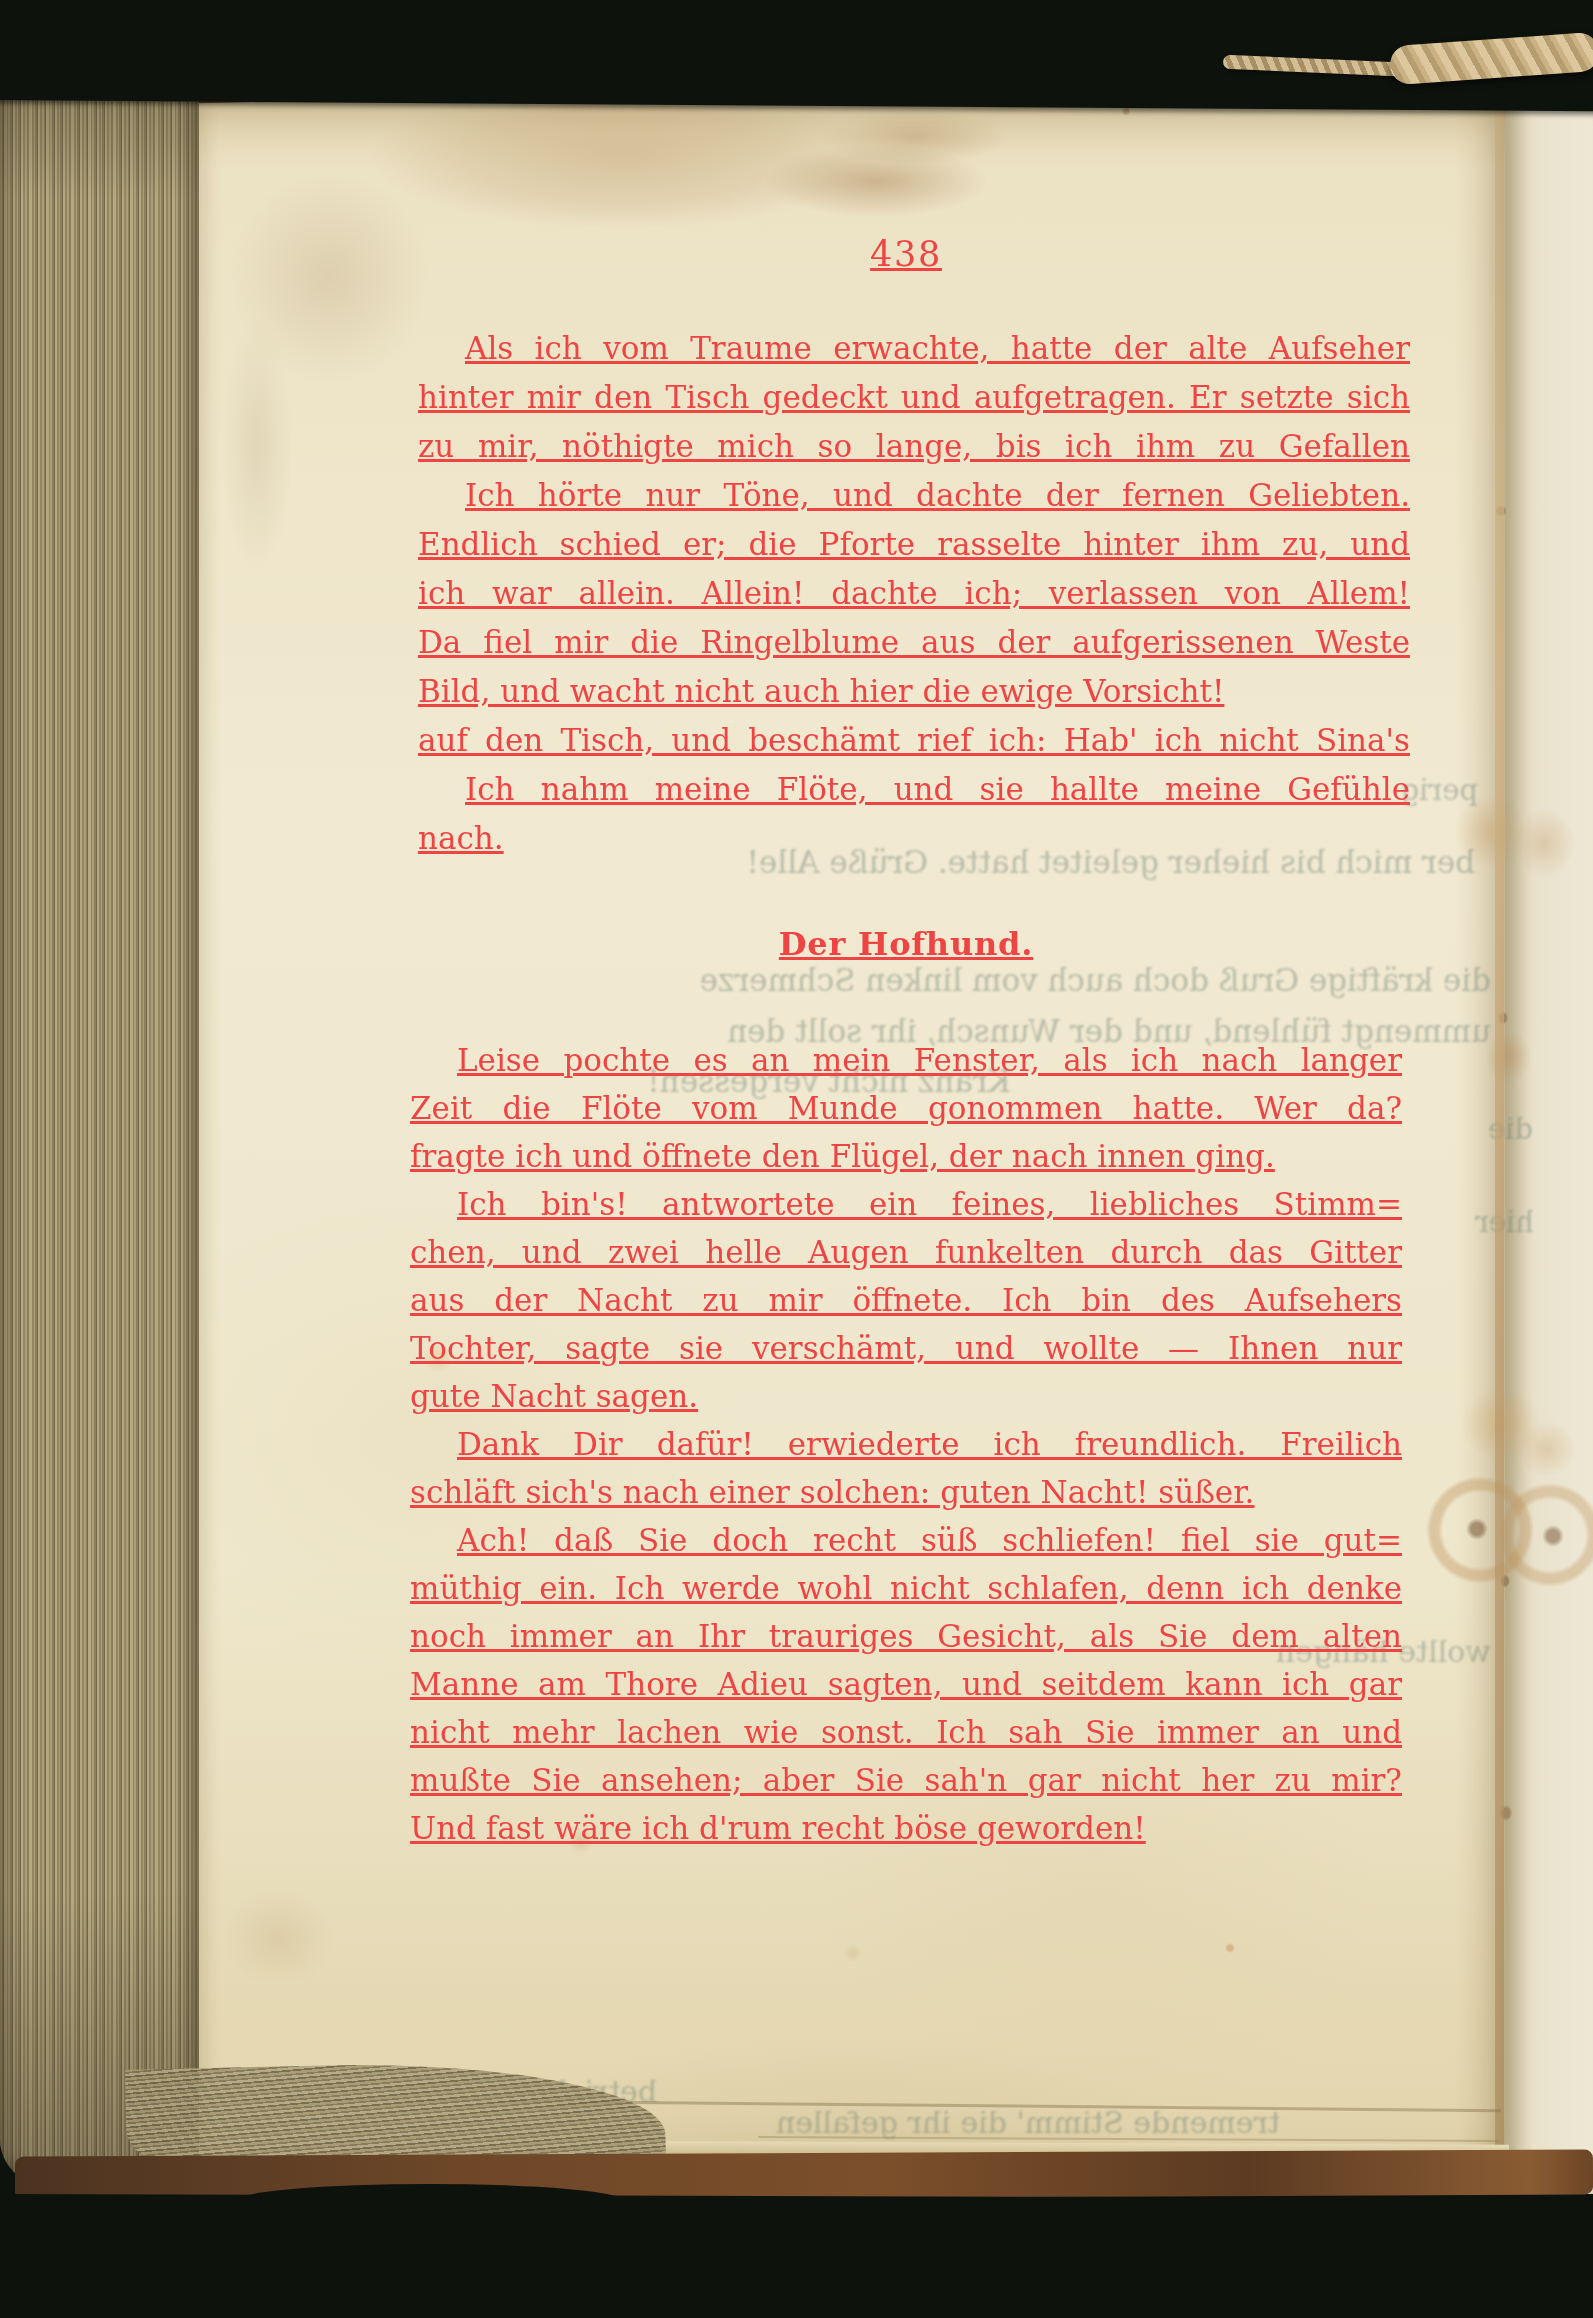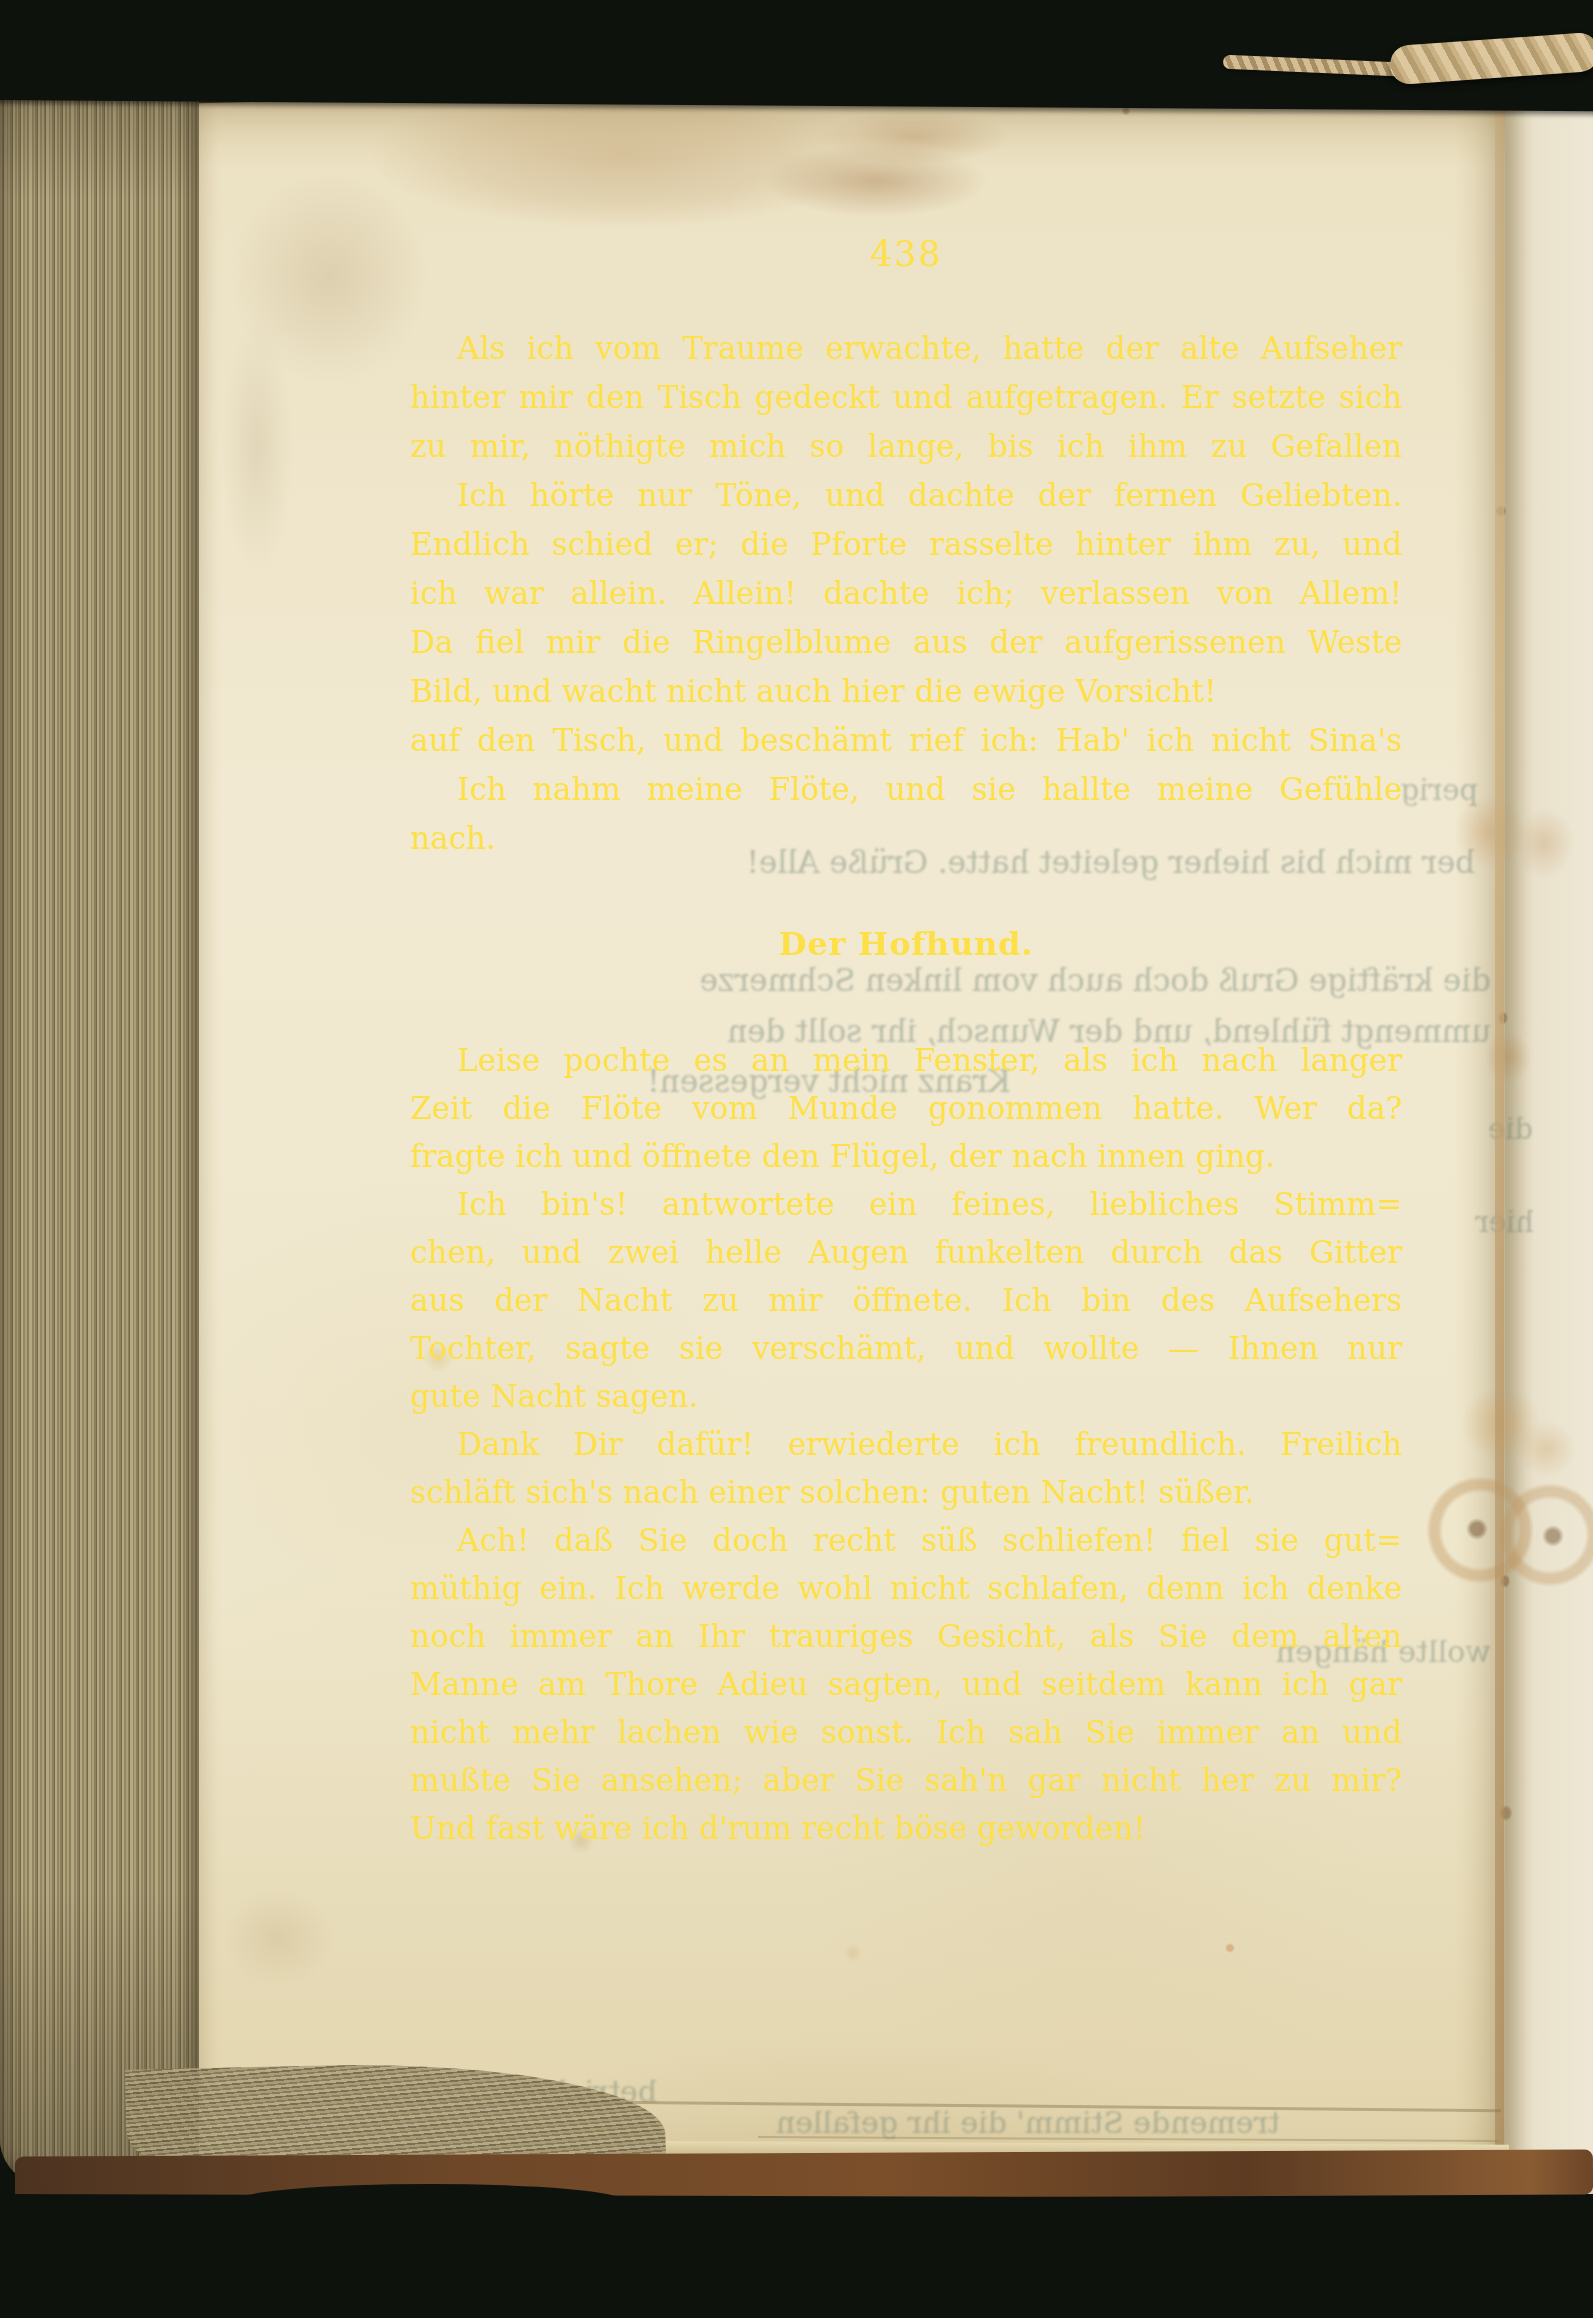--- a/index.html
+++ b/index.html
@@ -50,24 +50,24 @@
     radial-gradient(421px 337px at 421px 1432px, rgba(205,185,135,.10), rgba(205,185,135,0) 75%),
     radial-gradient(379px 320px at 1095px 1896px, rgba(205,185,135,.10), rgba(205,185,135,0) 75%),
     radial-gradient(506px 211px at 843px 2191px, rgba(175,150,100,.18), rgba(175,150,100,0) 75%);}
 
   
   .bleedlayer{left:0;top:0;width:1593px;height:2319px;z-index:3;pointer-events:none;}
   .bleed{position:absolute;transform:scaleX(-1);color:rgba(100,122,112,.40);
     font-family:"DejaVu Serif", serif;filter:blur(1.3px);white-space:nowrap;overflow:hidden;}
 
   
-  .textlayer{z-index:5;color:#fde047;}
+  .textlayer{z-index:5;color:#ef4444;text-decoration:underline;}
   .pagenum{left:410px;top:234px;width:992px;text-align:center;font-size:35px;letter-spacing:1.7px;}
   .sec{left:410px;width:992px;}
-  .sec1{top:324px;}
+  .sec1{top:324px;margin-left:8px;}
   .sec2{top:1036px;}
   .line{height:49px;line-height:49px;font-size:31px;text-align:left;white-space:normal;}
   .sec2 .line{height:48px;line-height:48px;}
   .line.just{text-align:justify;text-align-last:justify;}
   .line.indent{padding-left:47px;}
   .heading{left:410px;top:925px;width:992px;text-align:center;font-size:32px;font-weight:bold;letter-spacing:0.8px;}
   .separator{left:820px;top:937px;width:174px;height:3.4px;background:#241d13;border-radius:1.7px;
     transform:rotate(1.4deg);}
   .separator::after{content:"";position:absolute;right:-3.4px;top:-1.7px;width:7.6px;height:6.7px;border-radius:50%;background:#241d13;}
 

